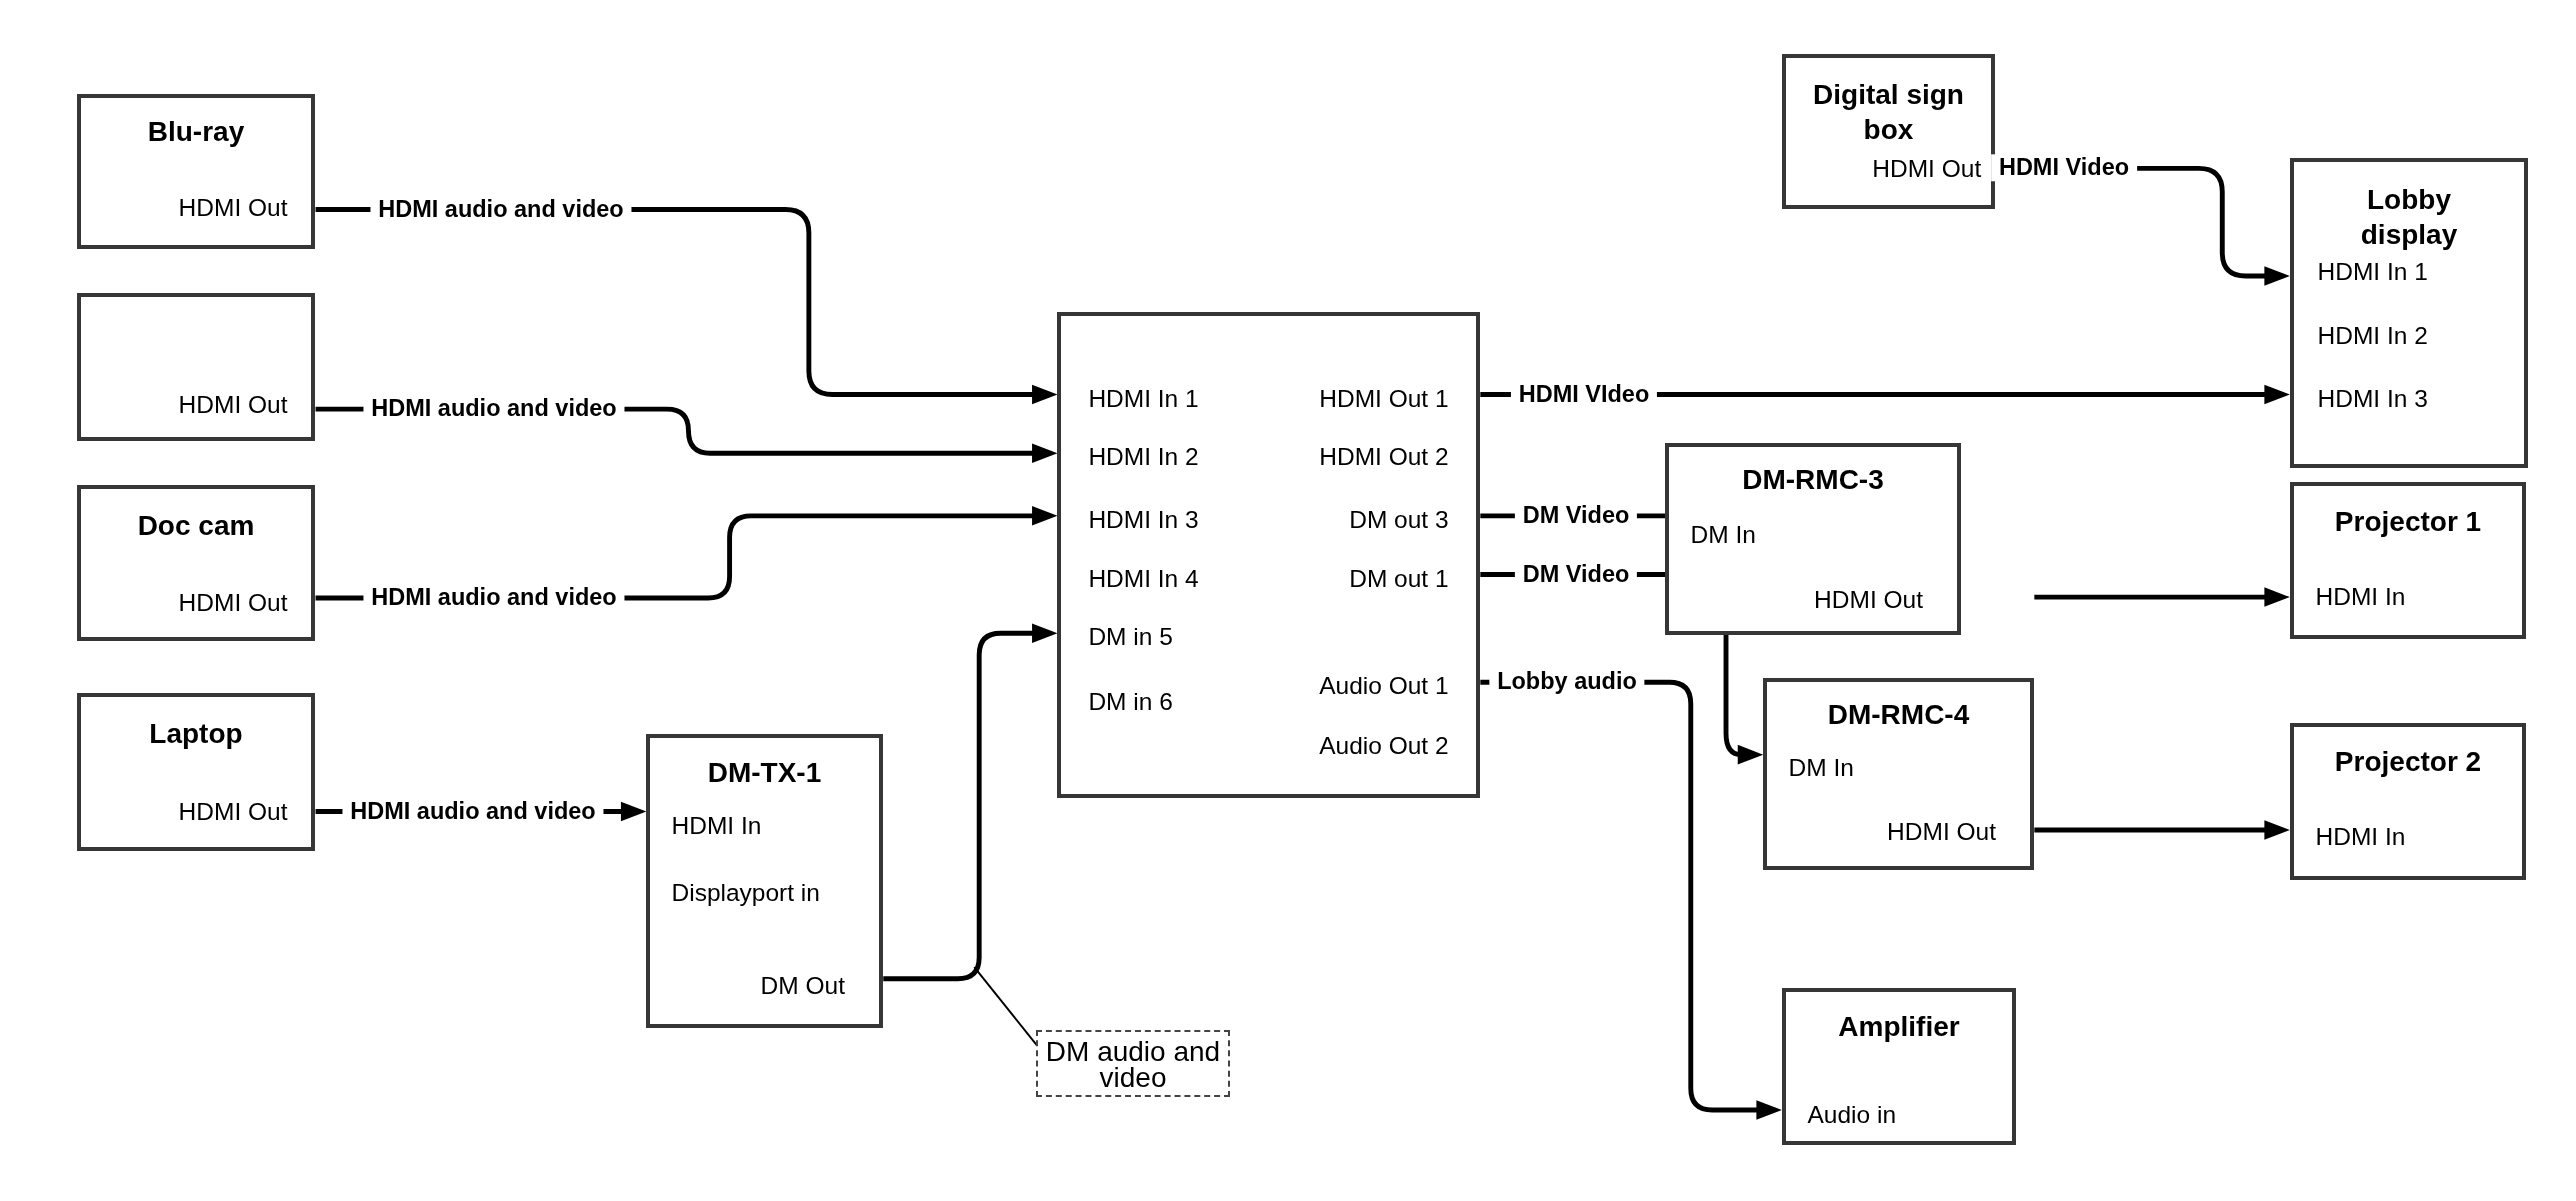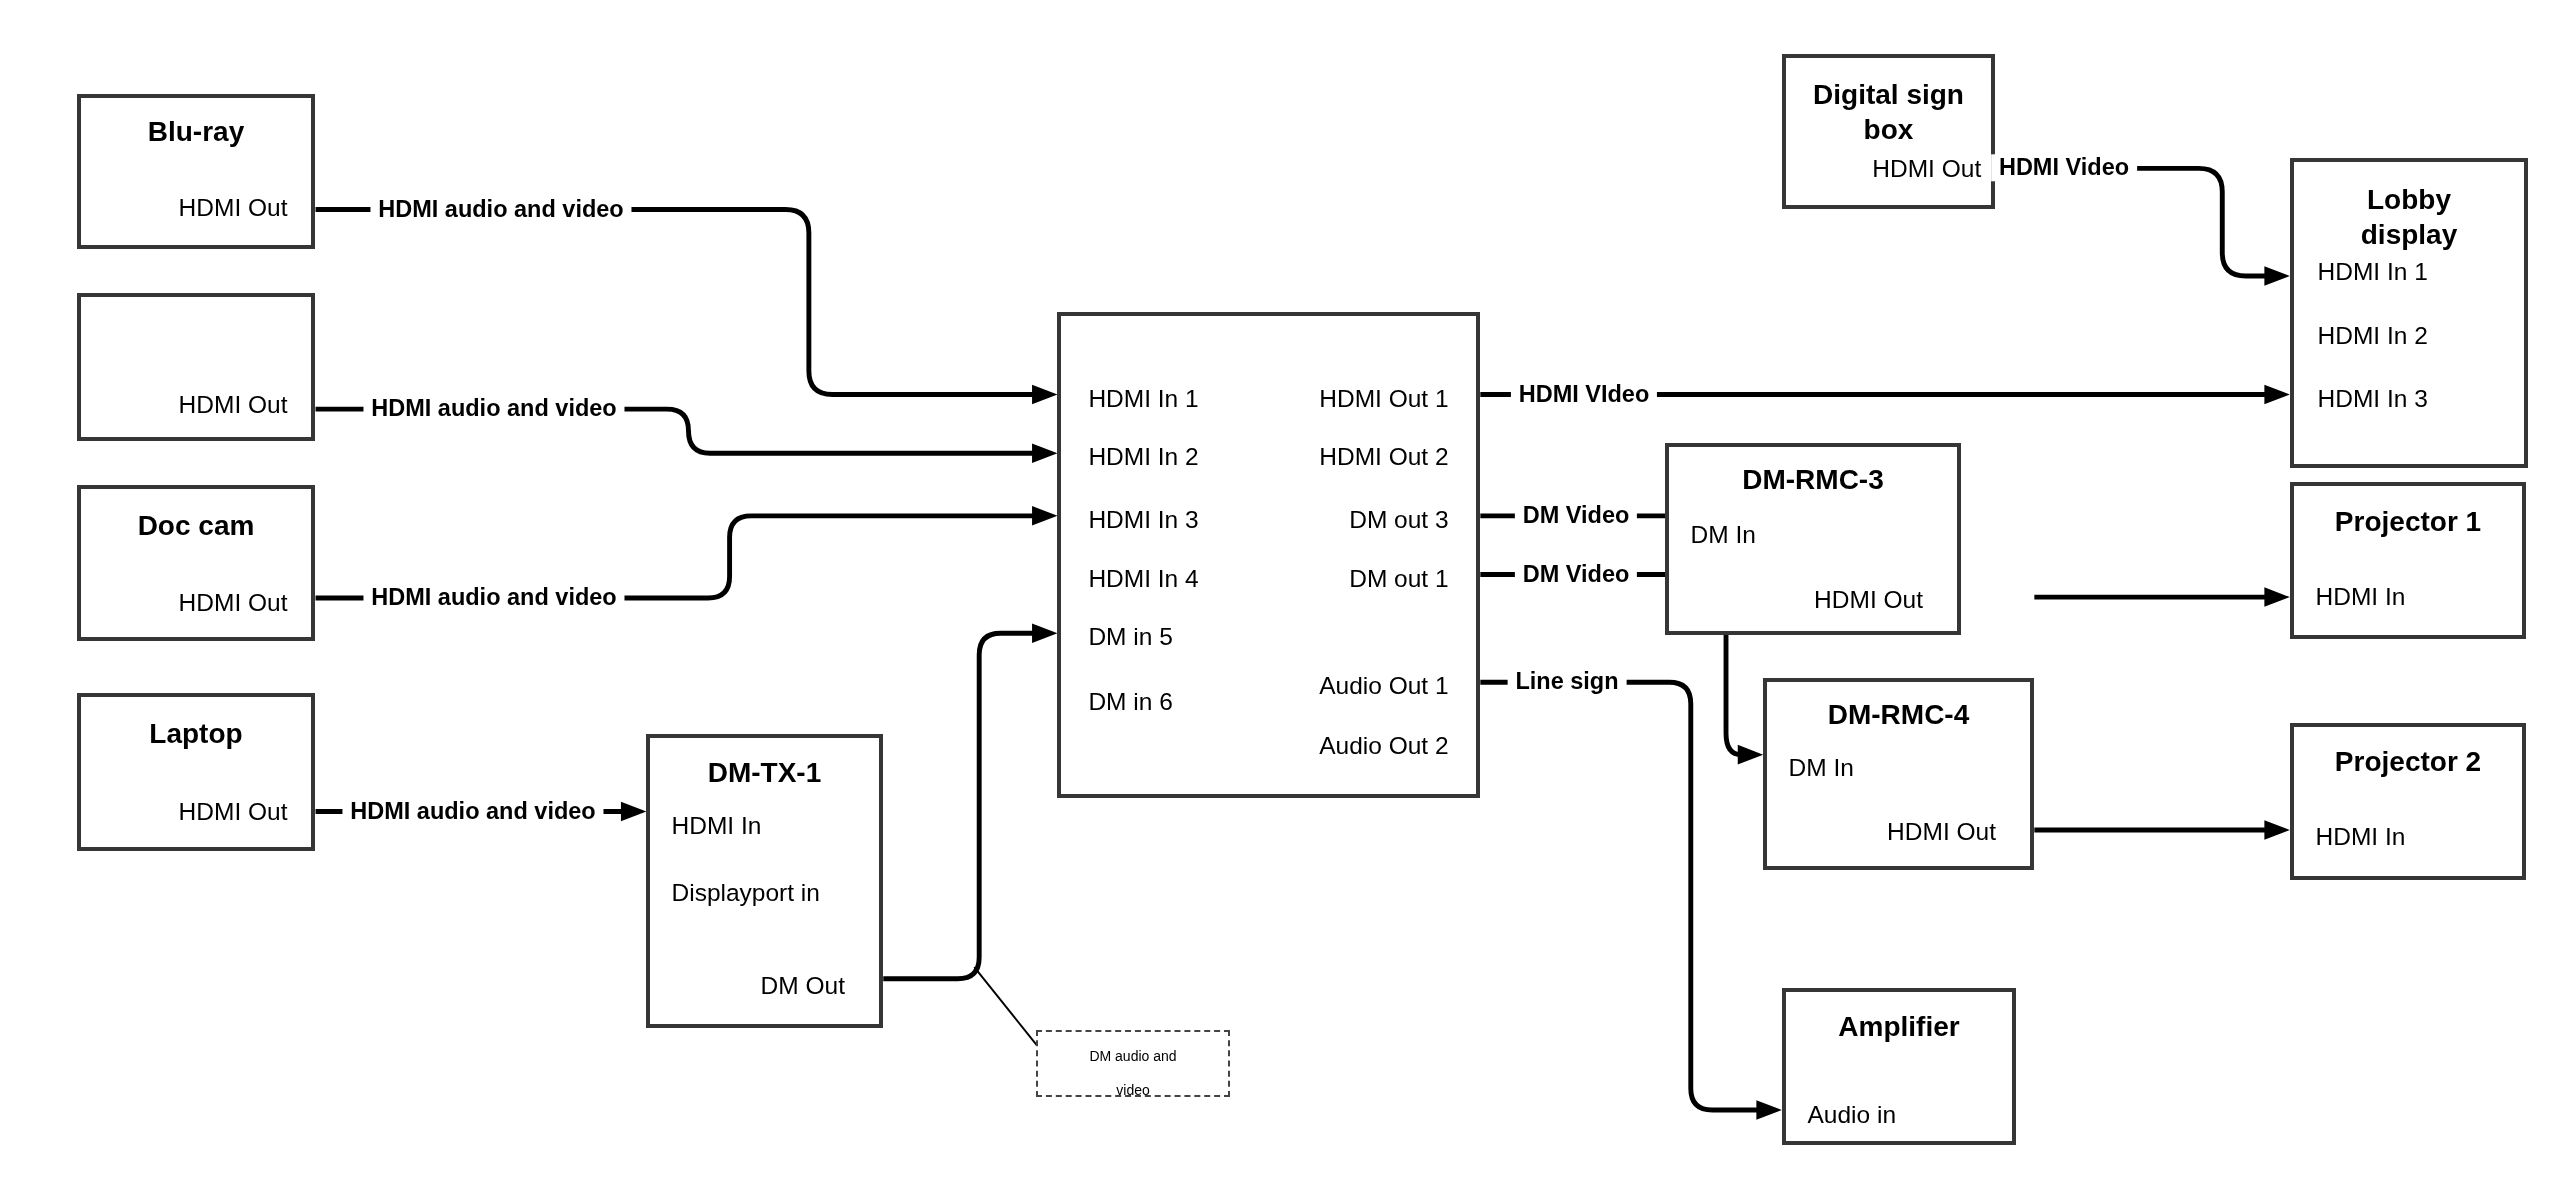--- a/index.html
+++ b/index.html
@@ -28,21 +28,21 @@
   }
   .line-label{
     position:absolute;z-index:3;transform:translate(-50%,-50%);
     background:var(--background);padding:0 7.8px;font-size:23.5px;line-height:27.4px;white-space:nowrap;font-weight:bold;
   }
   .callout{
     position:absolute;z-index:3;border:2px dashed #444444;background:var(--background);
     box-sizing:border-box;text-align:center;
   }
   .callout-text{
-    font-size:14px;line-height:34px;white-space:pre-line;padding-top:6.9px;
+    font-size:28px;line-height:26px;white-space:pre-line;padding-top:6.9px;
   }
 </style>
 </head>
 <body>
 
 <div id="canvas">
 
   <svg id="wires" width="2576" height="1201" viewBox="0 0 2631 1227">
     <g fill="none" stroke="var(--line)" stroke-width="5">
       <path d="M 322 214 H 802 Q 826 214 826 238 V 379 Q 826 403 850 403 H 1058"></path>
@@ -157,21 +157,21 @@
     <div class="port" style="top:110px;left:21.5px">Audio in</div>
   </div>
 
   <span class="line-label" style="left:501px;top:210px">HDMI audio and video</span>
   <span class="line-label" style="left:494px;top:409px">HDMI audio and video</span>
   <span class="line-label" style="left:494px;top:598px">HDMI audio and video</span>
   <span class="line-label" style="left:473px;top:812px">HDMI audio and video</span>
   <span class="line-label" style="left:1584px;top:395px">HDMI VIdeo</span>
   <span class="line-label" style="left:1576px;top:516px">DM Video</span>
   <span class="line-label" style="left:1576px;top:575px">DM Video</span>
-  <span class="line-label" style="left:1567px;top:682px">Line sign</span>
+  <span class="line-label" style="left:1567px;top:682px">Lobby audio</span>
   <span class="line-label" style="left:2064px;top:168px">HDMI Video</span>
 
   <div class="callout" style="left:1036px;top:1030px;width:194px;height:67px">
     <div class="callout-text">DM audio and
 video</div>
   </div>
 
 </div>
 
 

